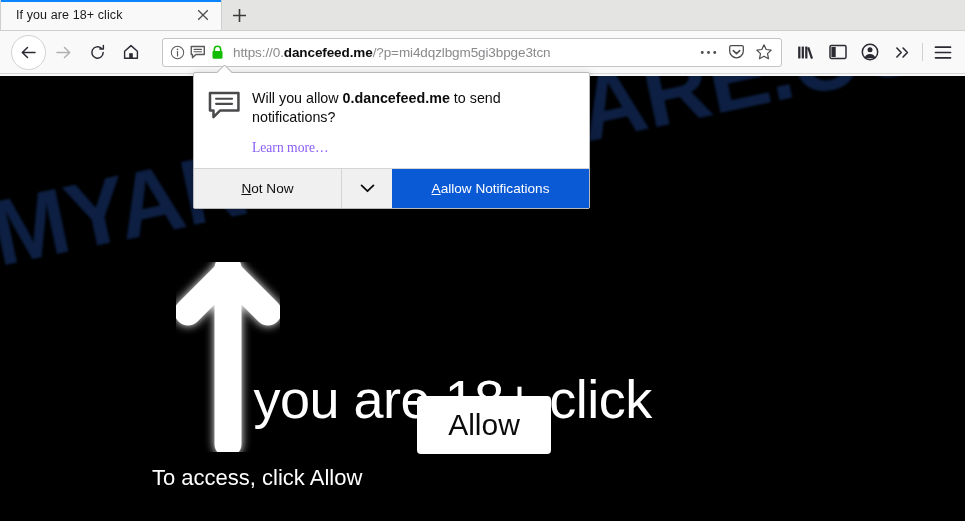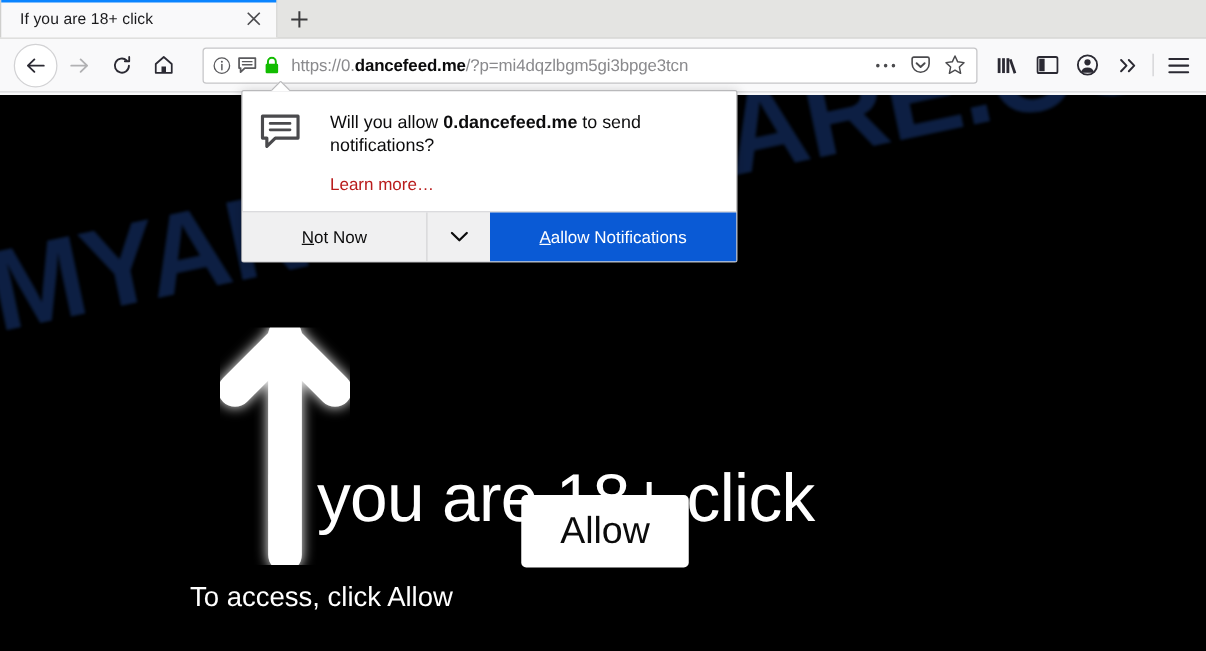--- a/index.html
+++ b/index.html
@@ -262,42 +262,42 @@
     left: 1px; top: 2px;
     width: 12px; height: 12px;
     background: #fff;
     border-left: 1px solid #b9b9bb;
     border-top: 1px solid #b9b9bb;
     transform: rotate(45deg);
   }
   .dh-body {
     display: flex;
     padding: 16px 16px 12px 14px;
-    gap: 12px;
   }
   .dh-icon {
     flex: 0 0 auto;
     width: 34px;
     margin-right: 10px;
     padding-top: 2px;
     color: #4a4a4d;
   }
   .dh-content { flex: 1; min-width: 0; }
   .dh-msg {
     font-size: 14.3px;
     color: #0c0c0d;
     line-height: 1.33;
   }
   .dh-msg b { font-weight: 700; }
   .dh-learn {
     display: inline-block;
     margin-top: 13px;
     font-size: 13.6px;
-    color: #b91c1c;
+    color: #8b5cf6;
     text-decoration: none;
+    font-family: Liberation Serif, serif;
   }
   .dh-actions {
     display: flex;
     border-top: 1px solid #d4d4d6;
     background: #f0f0f1;
     height: 39px;
   }
   .dh-secondary {
     flex: 1;
     display: flex;

